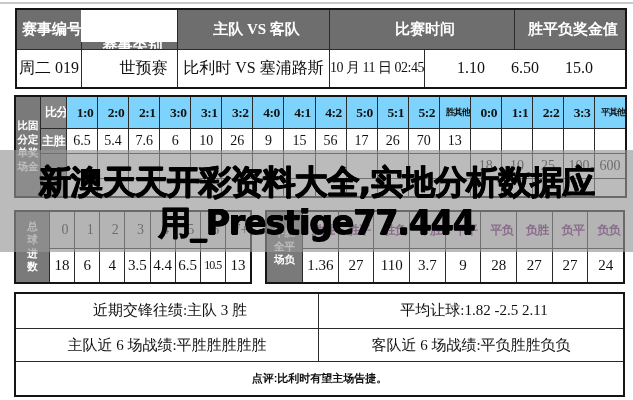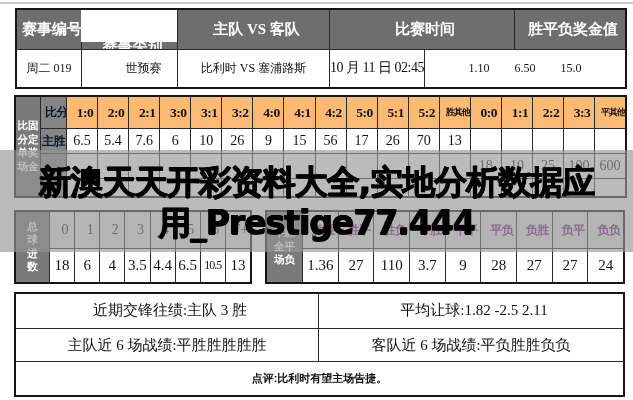--- a/index.html
+++ b/index.html
@@ -21,32 +21,32 @@
 
   
   .side{flex:0 0 24px;background:#7a7a7a;color:#fff;display:flex;flex-direction:column;
         align-items:center;justify-content:center;gap:1px;}
   .sll{font-size:10.5px;line-height:12.5px;letter-spacing:0px;font-weight:bold;}
   .side + .rows{border-left:1px solid #2a2a2a;}
 
   
   .match{left:15px;top:8px;width:612px;height:81px;}
   .hcell{background:#6e6e6e;color:#fff;font-weight:bold;font-size:15px;}
-  .dcell{font-size:12px;}
+  .dcell{font-size:16px;}
   .mh .cell:nth-child(1){flex:0 0 64px;}  .mh .cell:nth-child(2){flex:0 0 96px;margin-top:32px;}
   .mh .cell:nth-child(3){flex:0 0 152px;} .mh .cell:nth-child(4){flex:0 0 185px;}
   .md .cell:nth-child(1){flex:0 0 64px;}  .md .cell:nth-child(2){flex:0 0 96px;padding-left:28px;}
   .md .cell:nth-child(3){flex:0 0 152px;} .md .cell:nth-child(4){flex:0 0 95px;font-size:14px;letter-spacing:-0.5px;}
   .md .cell:nth-child(5){word-spacing:22px;}
 
   
   .score{left:14px;top:95px;width:613px;height:103px;}
   .sr0{flex:0 0 31px;} .sr1{flex:0 0 25px;} .sr2{flex:0 0 25px;}
-  .rh{flex:0 0 25px;background:#858585;color:#0f172a;font-weight:bold;font-size:12px;letter-spacing:-0.5px;}
-  .sch{background:#fdba74;font-size:13.5px;font-weight:bold;letter-spacing:-0.5px;}
+  .rh{flex:0 0 25px;background:#858585;color:#ffffff;font-weight:bold;font-size:12px;letter-spacing:-0.5px;}
+  .sch{background:#7dd3fc;font-size:13.5px;font-weight:bold;letter-spacing:-0.5px;}
   .score .sr0 .cells .cell:nth-child(13),
   .score .sr0 .cells .cell:nth-child(18){font-size:9px;letter-spacing:-1px;}
   .v{font-size:14px;background:#fff;}
 
   
   .goals{left:14px;top:210px;width:238px;height:74px;}
   .halffull{left:265px;top:210px;width:360px;height:74px;}
   .goals .side{flex:0 0 33px;} .halffull .side{flex:0 0 35px;}
   .gr0{flex:0 0 36px;}
   .gch{background:#ebebeb;font-size:14px;color:#222;}

